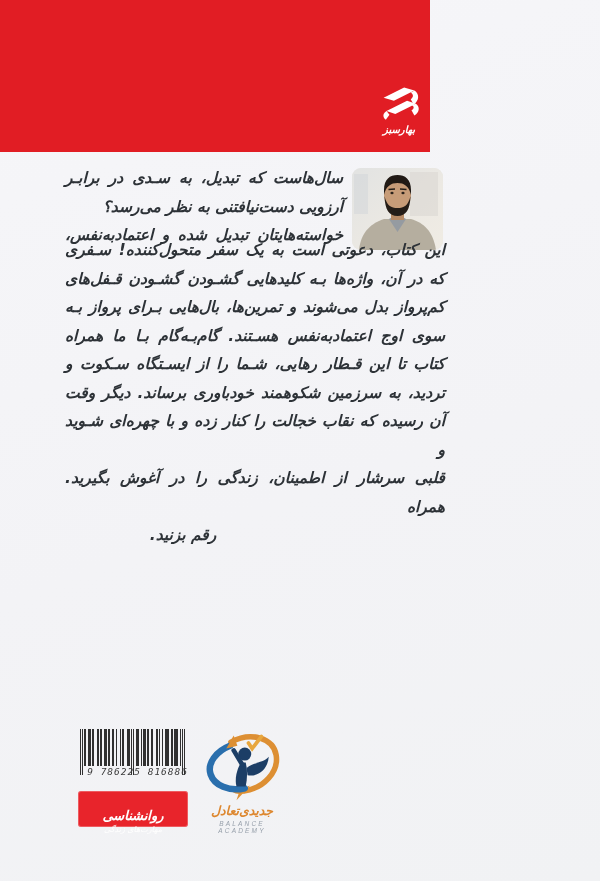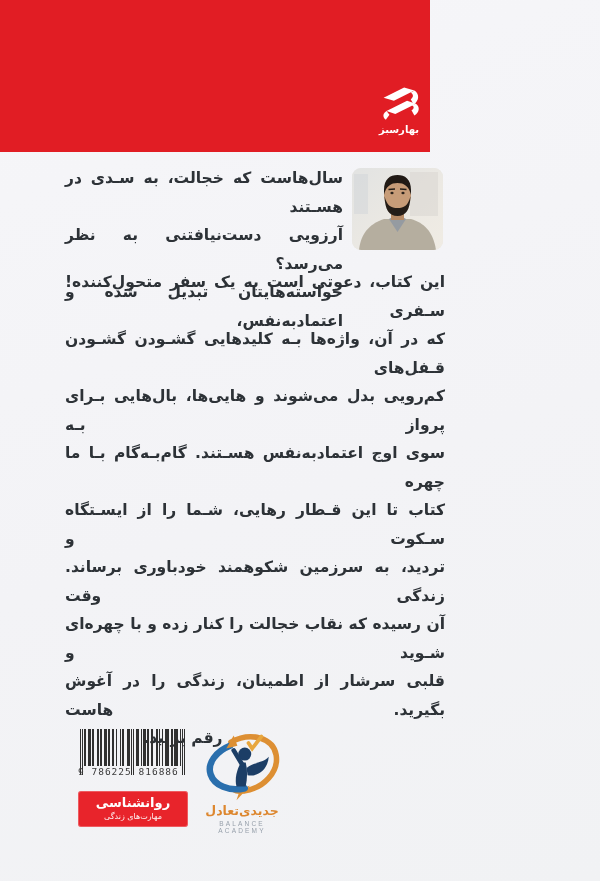--- a/index.html
+++ b/index.html
@@ -1,52 +1,52 @@
 <!DOCTYPE html>
 <html lang="fa"><head>
 <meta charset="utf-8">
 <style>
   html,body{margin:0;padding:0;}
   body{width:600px;height:881px;background:#eef0f2;font-family:"DejaVu Sans",sans-serif;}
   .page{position:relative;width:600px;height:881px;overflow:hidden;
-        background:linear-gradient(160deg,#f6f6f9 0%,#f3f3f6 55%,#f1f2f4 100%);}
+        background:linear-gradient(160deg,#f6f6f9 0%,#f3f3f6 55%,#f1f2f4 100%);font-style:italic;}
 
   
   .red-block{position:absolute;left:0;top:0;width:430px;height:152px;background:#e11d24;}
   .pub-logo{position:absolute;left:369px;top:78px;width:60px;text-align:center;}
   .pub-logo svg{display:block;margin:0 auto;}
   .pub-name{color:#ffffff;font-size:10px;font-weight:bold;margin-top:2px;direction:rtl;}
 
   
   .author-photo{position:absolute;left:352px;top:168px;width:91px;height:82px;
                 border-radius:9px;overflow:hidden;background:#e9e7e2;}
 
   
   .para{position:absolute;direction:rtl;color:#2d3237;font-weight:bold;}
   .para1{left:65px;top:164px;width:278px;}
-  .para2{left:65px;top:268px;width:380px;}
+  .para2{left:65px;top:236px;width:380px;}
   .tline{font-size:15.5px;line-height:28.5px;text-align:justify;text-align-last:justify;
          text-justify:inter-word;white-space:normal;}
   .tline.end{text-align-last:right;}
   .tline.lastline{width:236px;margin-right:144px;text-align:center;text-align-last:center;}
 
   
   .barcode{position:absolute;left:78px;top:729px;width:110px;height:62px;}
   .bars{position:relative;width:106px;height:46px;margin:0 auto;white-space:nowrap;font-size:0;}
   .bars span{display:inline-block;vertical-align:top;}
   .bars .b{background:#303030;}
-  .isbn{position:relative;margin-top:-9px;text-align:left;
+  .isbn{position:relative;margin-top:-9px;text-align:right;
         font-family:"DejaVu Sans Mono",monospace;font-size:9.5px;letter-spacing:1px;
         color:#3a3a3a;background:transparent;}
 
   
   .badge{position:absolute;left:78px;top:791px;width:110px;height:36px;background:#e8242b;
          border-radius:3px;color:#fff;text-align:center;direction:rtl;
          box-shadow:0 0 0 1px rgba(255,255,255,.25) inset;}
-  .badge-title{font-size:13px;font-weight:bold;line-height:19px;margin-top:2px;}
+  .badge-title{font-size:13px;font-weight:bold;line-height:19px;margin-top:15px;}
   .badge-sub{font-size:8px;line-height:10px;opacity:.95;}
 
   
   .academy{position:absolute;left:194px;top:731px;width:96px;text-align:center;}
   .academy svg{display:block;margin:0 auto;}
   .academy-title{font-size:12.5px;font-weight:bold;color:#dd872f;direction:rtl;line-height:14px;margin-top:1px;}
   .academy-sub{font-size:6.5px;color:#97a0ab;letter-spacing:2.2px;margin-top:2px;font-family:"Liberation Sans",sans-serif;}
 </style>
 </head>
 <body>
@@ -85,34 +85,34 @@
       <path d="M32 22 C32 11 38 7 45.5 7 C53 7 59 11 59 22 L59 27 C57 18 52 15 45.5 15 C39 15 34 18 32 27 Z" fill="#211a15"></path>
       <path d="M32.5 28 C33 42 37 48 45.5 48 C54 48 58 42 58.5 28 C56 38 52 40 45.5 40 C39 40 35 38 32.5 28 Z" fill="#241d17"></path>
       <ellipse cx="40" cy="25" rx="1.6" ry="1.2" fill="#2a211a"></ellipse>
       <ellipse cx="51" cy="25" rx="1.6" ry="1.2" fill="#2a211a"></ellipse>
       <path d="M36.5 21.5 L43 21" stroke="#241d17" stroke-width="1.6"></path>
       <path d="M48 21 L54.5 21.5" stroke="#241d17" stroke-width="1.6"></path>
     </svg>
   </div>
 
   <div class="para para1" dir="rtl">
-    <div class="tline">سال‌هاست که خجالت، به سـدی در هسـتند</div>
+    <div class="tline">سال‌هاست که تبدیل، به سـدی در برابـر</div>
     <div class="tline end">آرزویی دست‌نیافتنی به نظر می‌رسد؟</div>
     <div class="tline">خواسته‌هایتان تبدیل شده و اعتمادبه‌نفس،</div>
   </div>
 
   <div class="para para2" dir="rtl">
     <div class="tline">این کتاب، دعوتی است به یک سفر متحول‌کننده! سـفری</div>
     <div class="tline">که در آن، واژه‌ها بـه کلیدهایی گشـودن گشـودن قـفل‌های</div>
-    <div class="tline">کم‌رویی بدل می‌شوند و هایی‌ها، بال‌هایی بـرای پرواز بـه</div>
-    <div class="tline">سوی اوج اعتمادبه‌نفس هسـتند. گام‌بـه‌گام بـا ما چهره</div>
+    <div class="tline">کم‌پرواز بدل می‌شوند و تمرین‌ها، بال‌هایی بـرای پرواز بـه</div>
+    <div class="tline">سوی اوج اعتمادبه‌نفس هسـتند. گام‌بـه‌گام بـا ما همراه</div>
     <div class="tline">کتاب تا این قـطار رهایی، شـما را از ایسـتگاه سـکوت و</div>
-    <div class="tline">تردید، به سرزمین شکوهمند خودباوری برساند. زندگی وقت</div>
+    <div class="tline">تردید، به سرزمین شکوهمند خودباوری برساند. دیگر وقت</div>
     <div class="tline">آن رسیده که نقاب خجالت را کنار زده و با چهره‌ای شـوید و</div>
-    <div class="tline">قلبی سرشار از اطمینان، زندگی را در آغوش بگیرید. هاست</div>
+    <div class="tline">قلبی سرشار از اطمینان، زندگی را در آغوش بگیرید. همراه</div>
     <div class="tline lastline">رقم بزنید.</div>
   </div>
 
   <div class="barcode">
     <div class="bars" id="bars"><span class="b" style="width: 1.05263%; height: 46px;"></span><span class="s" style="width: 1.05263%; height: 46px;"></span><span class="b" style="width: 1.05263%; height: 46px;"></span><span class="s" style="width: 1.05263%; height: 37px;"></span><span class="b" style="width: 1.05263%; height: 37px;"></span><span class="s" style="width: 2.10526%; height: 37px;"></span><span class="b" style="width: 3.15789%; height: 37px;"></span><span class="s" style="width: 1.05263%; height: 37px;"></span><span class="b" style="width: 2.10526%; height: 37px;"></span><span class="s" style="width: 2.10526%; height: 37px;"></span><span class="b" style="width: 2.10526%; height: 37px;"></span><span class="s" style="width: 1.05263%; height: 37px;"></span><span class="b" style="width: 2.10526%; height: 37px;"></span><span class="s" style="width: 2.10526%; height: 37px;"></span><span class="b" style="width: 2.10526%; height: 37px;"></span><span class="s" style="width: 1.05263%; height: 37px;"></span><span class="b" style="width: 2.10526%; height: 37px;"></span><span class="s" style="width: 2.10526%; height: 37px;"></span><span class="b" style="width: 2.10526%; height: 37px;"></span><span class="s" style="width: 1.05263%; height: 37px;"></span><span class="b" style="width: 1.05263%; height: 37px;"></span><span class="s" style="width: 3.15789%; height: 37px;"></span><span class="b" style="width: 1.05263%; height: 37px;"></span><span class="s" style="width: 1.05263%; height: 37px;"></span><span class="b" style="width: 2.10526%; height: 37px;"></span><span class="s" style="width: 2.10526%; height: 37px;"></span><span class="b" style="width: 3.15789%; height: 37px;"></span><span class="s" style="width: 1.05263%; height: 46px;"></span><span class="b" style="width: 1.05263%; height: 46px;"></span><span class="s" style="width: 1.05263%; height: 46px;"></span><span class="b" style="width: 1.05263%; height: 46px;"></span><span class="s" style="width: 1.05263%; height: 46px;"></span><span class="b" style="width: 3.15789%; height: 37px;"></span><span class="s" style="width: 2.10526%; height: 37px;"></span><span class="b" style="width: 1.05263%; height: 37px;"></span><span class="s" style="width: 1.05263%; height: 37px;"></span><span class="b" style="width: 2.10526%; height: 37px;"></span><span class="s" style="width: 1.05263%; height: 37px;"></span><span class="b" style="width: 2.10526%; height: 37px;"></span><span class="s" style="width: 2.10526%; height: 37px;"></span><span class="b" style="width: 2.10526%; height: 37px;"></span><span class="s" style="width: 2.10526%; height: 37px;"></span><span class="b" style="width: 2.10526%; height: 37px;"></span><span class="s" style="width: 1.05263%; height: 37px;"></span><span class="b" style="width: 1.05263%; height: 37px;"></span><span class="s" style="width: 2.10526%; height: 37px;"></span><span class="b" style="width: 1.05263%; height: 37px;"></span><span class="s" style="width: 2.10526%; height: 37px;"></span><span class="b" style="width: 3.15789%; height: 37px;"></span><span class="s" style="width: 2.10526%; height: 37px;"></span><span class="b" style="width: 2.10526%; height: 37px;"></span><span class="s" style="width: 1.05263%; height: 37px;"></span><span class="b" style="width: 3.15789%; height: 37px;"></span><span class="s" style="width: 2.10526%; height: 37px;"></span><span class="b" style="width: 1.05263%; height: 37px;"></span><span class="s" style="width: 1.05263%; height: 37px;"></span><span class="b" style="width: 1.05263%; height: 46px;"></span><span class="s" style="width: 1.05263%; height: 46px;"></span><span class="b" style="width: 1.05263%; height: 46px;"></span></div>
     <div class="isbn">9 786225 816886</div>
   </div>
 
   <div class="badge">
     <div class="badge-title">روانشناسی</div>

